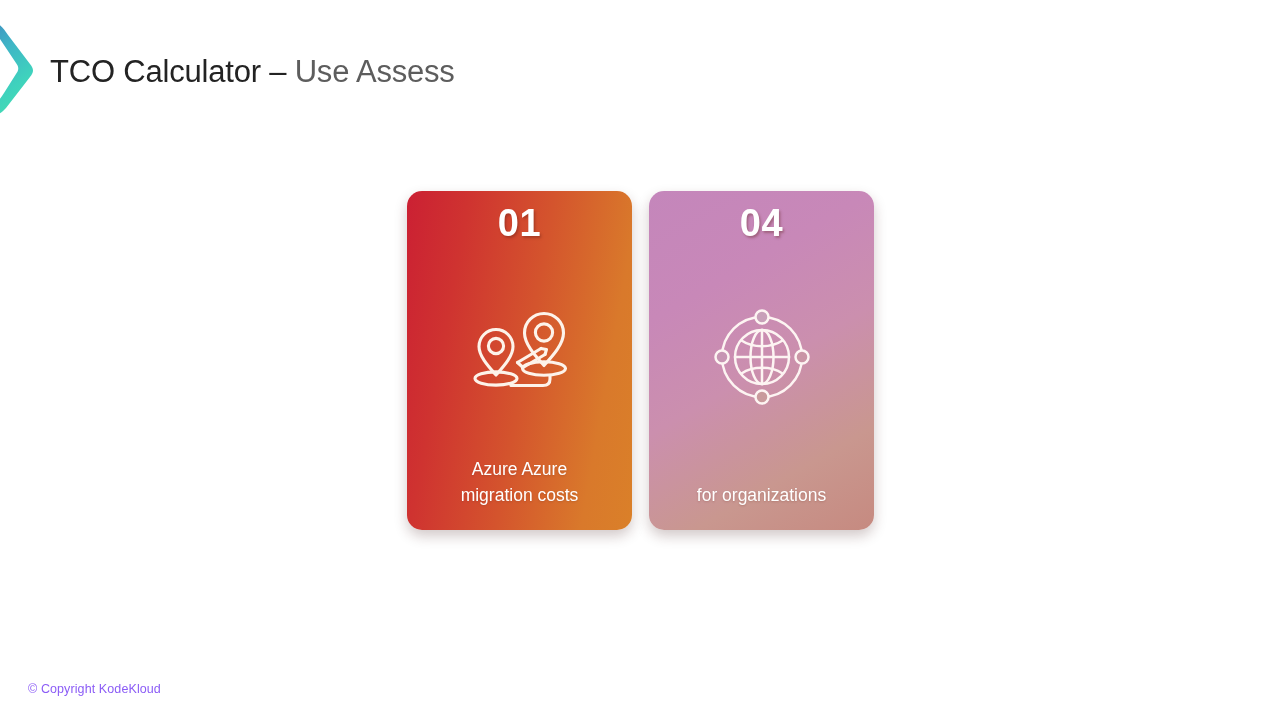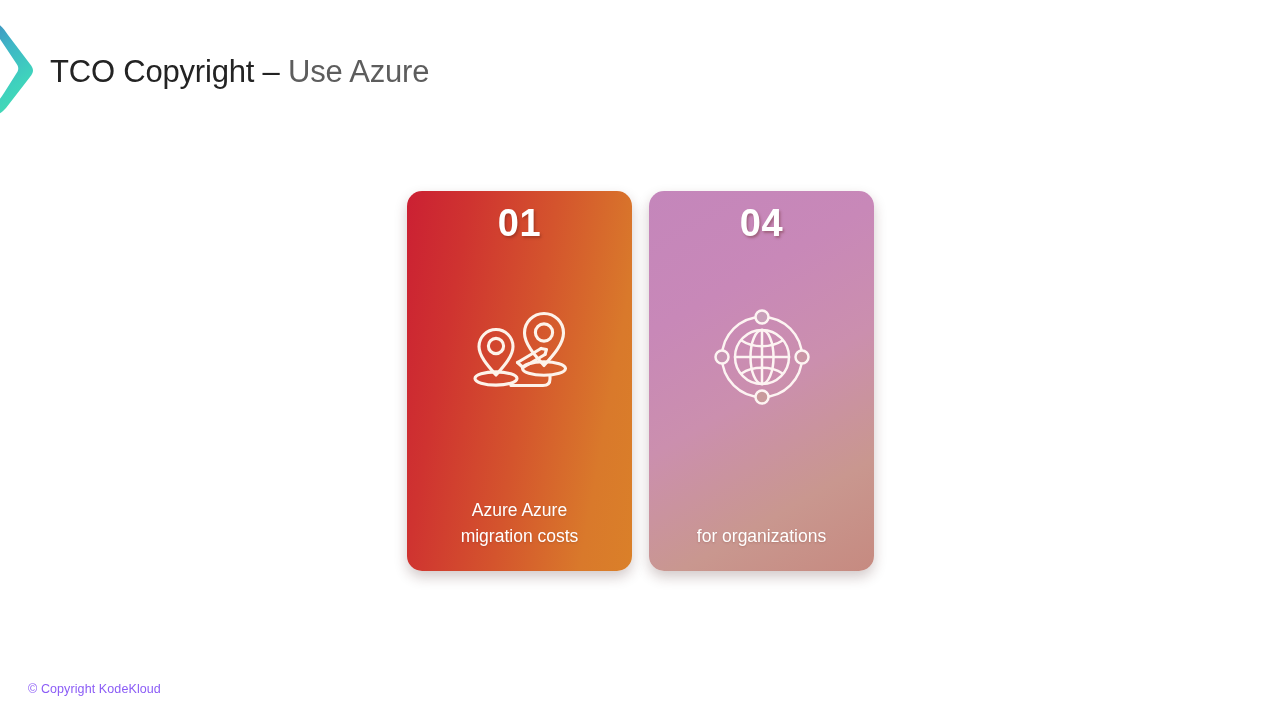--- a/index.html
+++ b/index.html
@@ -62,21 +62,21 @@
     position: absolute;
     left: 407px;
     top: 191px;
     display: flex;
     gap: 17px;
   }
 
   .card {
     position: relative;
     width: 225px;
-    height: 380px;
+    height: 339px;
     border-radius: 15px;
     box-shadow: 0 6px 13px rgba(60, 20, 20, 0.23);
     display: flex;
     flex-direction: column;
     align-items: center;
     overflow: hidden;
   }
 
   .card-1 {
     background: linear-gradient(100deg, #cb2033 0%, #cf3330 22%, #d4542d 52%, #d9792b 82%, #da8029 100%);
@@ -146,21 +146,21 @@
             <stop offset="35%" stop-color="#3fb5c6"></stop>
             <stop offset="75%" stop-color="#3fd2bd"></stop>
             <stop offset="100%" stop-color="#45dcb3"></stop>
           </linearGradient>
         </defs>
         <path d="M 8 2 C 18 2, 24 8, 30 17 L 52 46 C 56 51, 56 54, 52 59 L 28 90 C 22 97, 16 99, 7 99 L 7 99 C 14 92, 20 84, 26 75 L 38 56 C 41 52, 41 49, 38 45 L 24 24 C 18 15, 13 8, 6 2 Z" fill="url(#chevGrad)"></path>
       </svg>
     </div>
 
     <div class="page-title">
-      <span class="title-primary">TCO Copyright – </span><span class="title-secondary">Use Azure</span>
+      <span class="title-primary">TCO Calculator – </span><span class="title-secondary">Use Assess</span>
     </div>
 
   </div>
 
   <div class="cards">
 
     <div class="card card-1">
       <div class="card-number">01</div>
 
       <div class="card-icon">

